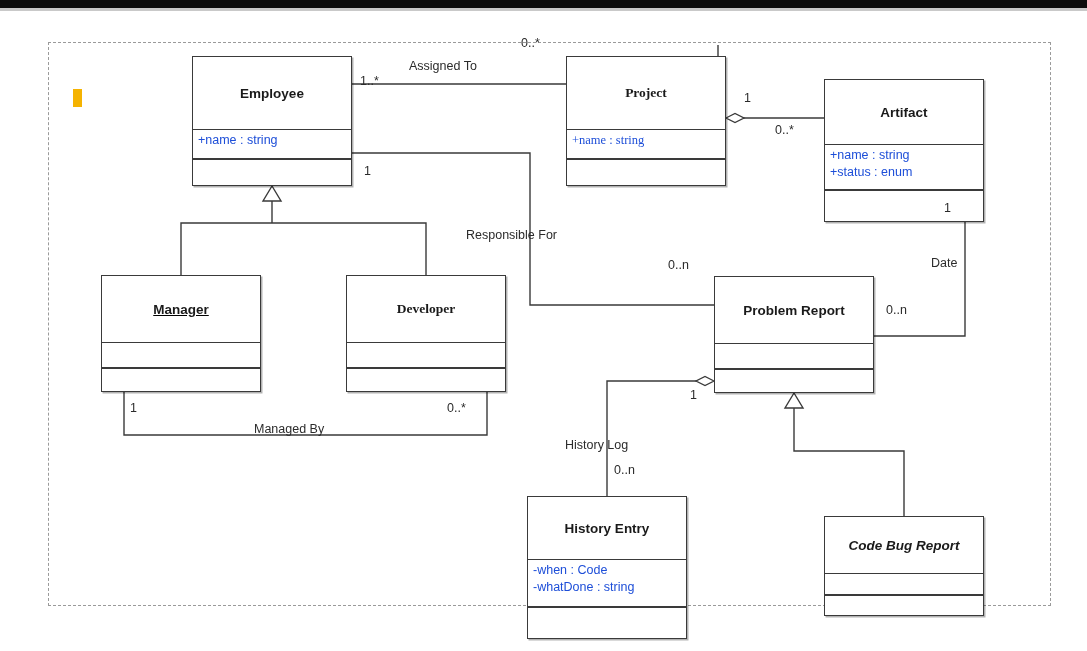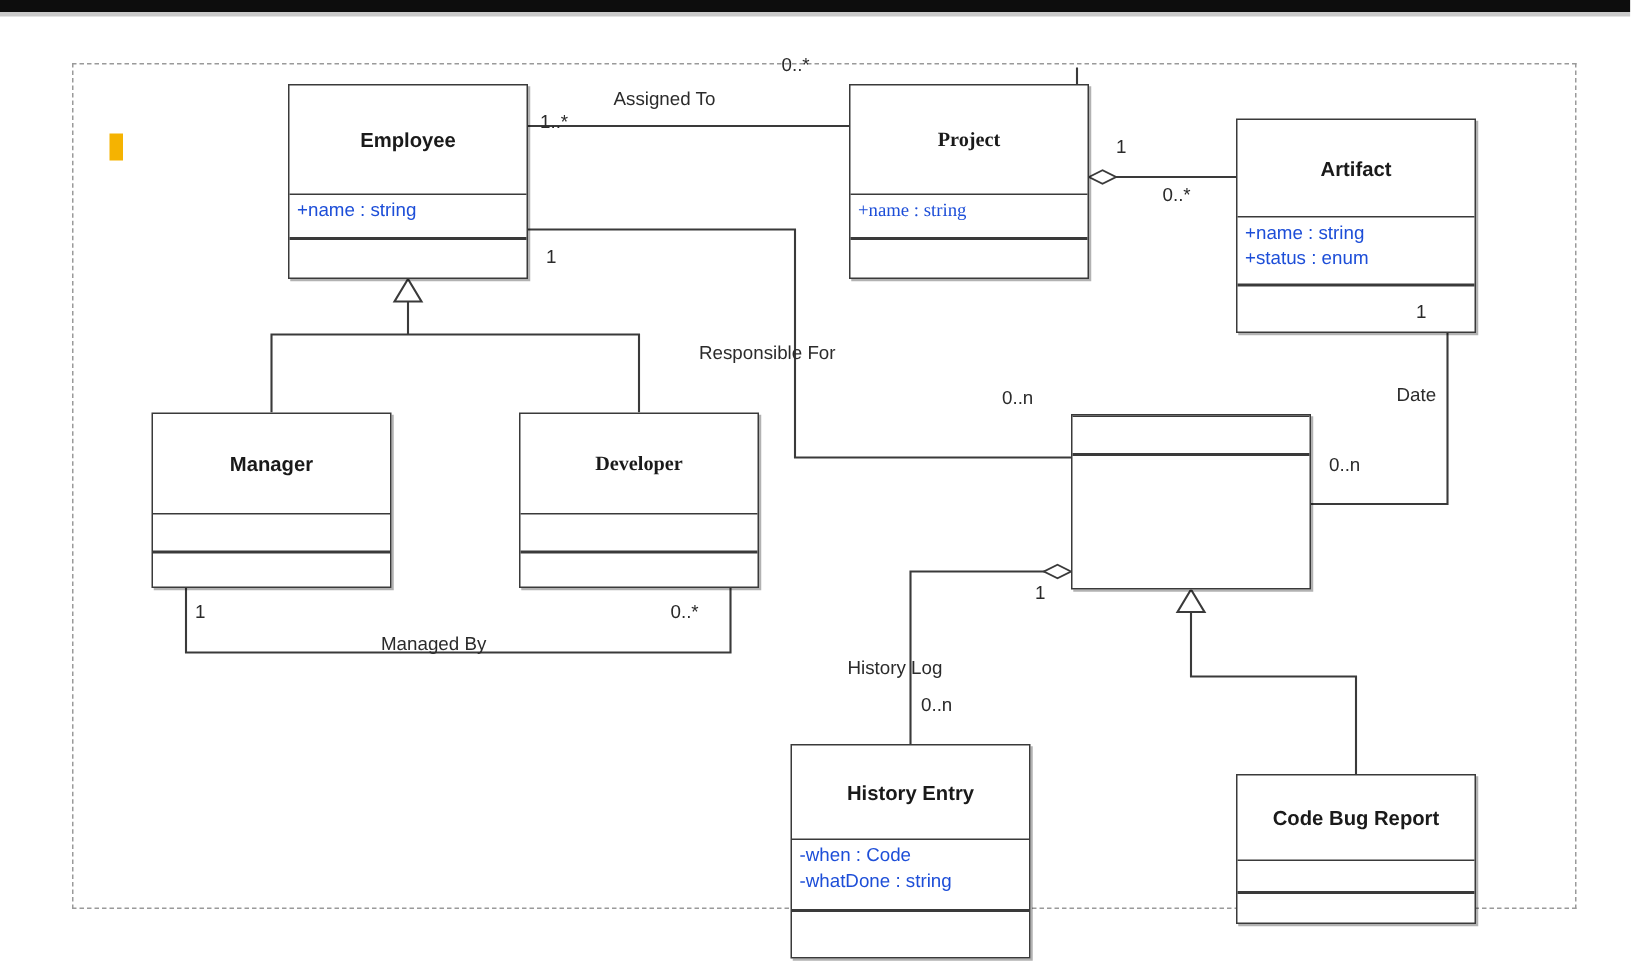--- a/index.html
+++ b/index.html
@@ -165,56 +165,57 @@
       <div class="uml-name" style="height:64px;">Artifact</div>
       <div class="uml-sep"></div>
       <div class="uml-compartment" style="height:44px;">
         <div class="attr">+name : string</div>
         <div class="attr">+status : enum</div>
       </div>
       <div class="uml-sep"></div>
       <div class="uml-compartment" style="height:30px;"></div>
     </div>
 
-    <div class="uml-class" style="left:101px; top:264px; width:160px; height:117px;">
+    <div class="uml-class" style="left:101px; top:264px; width:160px; height:117px;text-decoration:underline;">
       <div class="uml-name" style="height:66px;">Manager</div>
       <div class="uml-sep"></div>
       <div class="uml-compartment" style="height:24px;"></div>
       <div class="uml-sep"></div>
       <div class="uml-compartment" style="height:24px;"></div>
     </div>
 
     <div class="uml-class" style="left:346px; top:264px; width:160px; height:117px;font-family:Liberation Serif, serif;">
       <div class="uml-name" style="height:66px;">Developer</div>
       <div class="uml-sep"></div>
       <div class="uml-compartment" style="height:24px;"></div>
       <div class="uml-sep"></div>
       <div class="uml-compartment" style="height:24px;"></div>
     </div>
 
     <div class="uml-class" style="left:714px; top:265px; width:160px; height:117px;">
+      <div class="uml-name" style="height:66px;">Problem Report</div>
       <div class="uml-sep"></div>
       <div class="uml-compartment" style="height:24px;"></div>
       <div class="uml-sep"></div>
       <div class="uml-compartment" style="height:24px;"></div>
     </div>
 
     <div class="uml-class" style="left:527px; top:485px; width:160px; height:143px;">
       <div class="uml-name" style="height:62px;">History Entry</div>
       <div class="uml-sep"></div>
       <div class="uml-compartment" style="height:46px;">
         <div class="attr">-when : Code</div>
         <div class="attr">-whatDone : string</div>
       </div>
       <div class="uml-sep"></div>
       <div class="uml-compartment" style="height:31px;"></div>
     </div>
 
     <div class="uml-class" style="left:824px; top:505px; width:160px; height:100px;">
-      <div class="uml-name" style="height:56px;">Code Bug Report</div>
+      <div class="uml-name" style="height:56px;font-style:italic;">Code Bug Report</div>
       <div class="uml-sep"></div>
       <div class="uml-compartment" style="height:20px;"></div>
       <div class="uml-sep"></div>
       <div class="uml-compartment" style="height:20px;"></div>
     </div>
 
     <div class="edge-label" style="left:409px; top:48px;">Assigned To</div>
     <div class="edge-label" style="left:360px; top:63px;">1..*</div>
     <div class="edge-label" style="left:521px; top:25px;">0..*</div>
 

